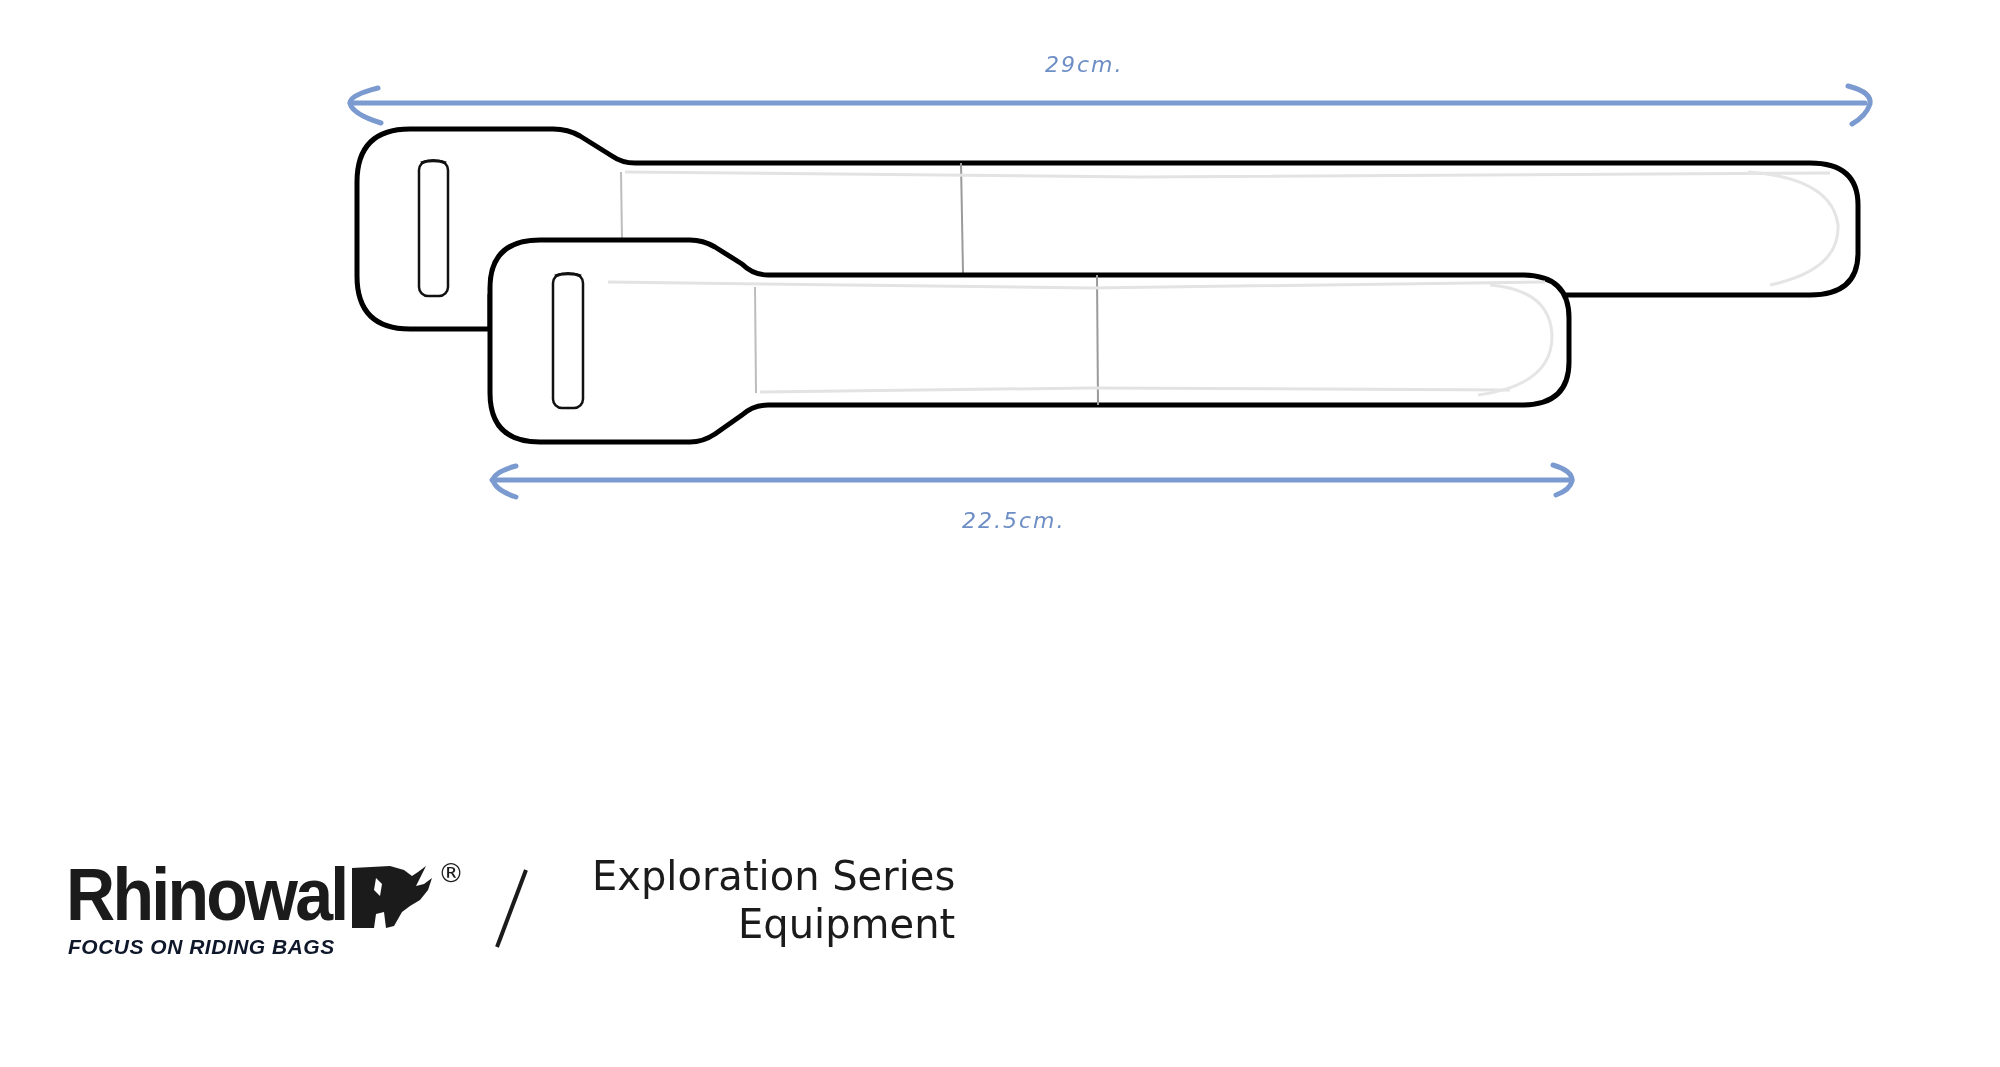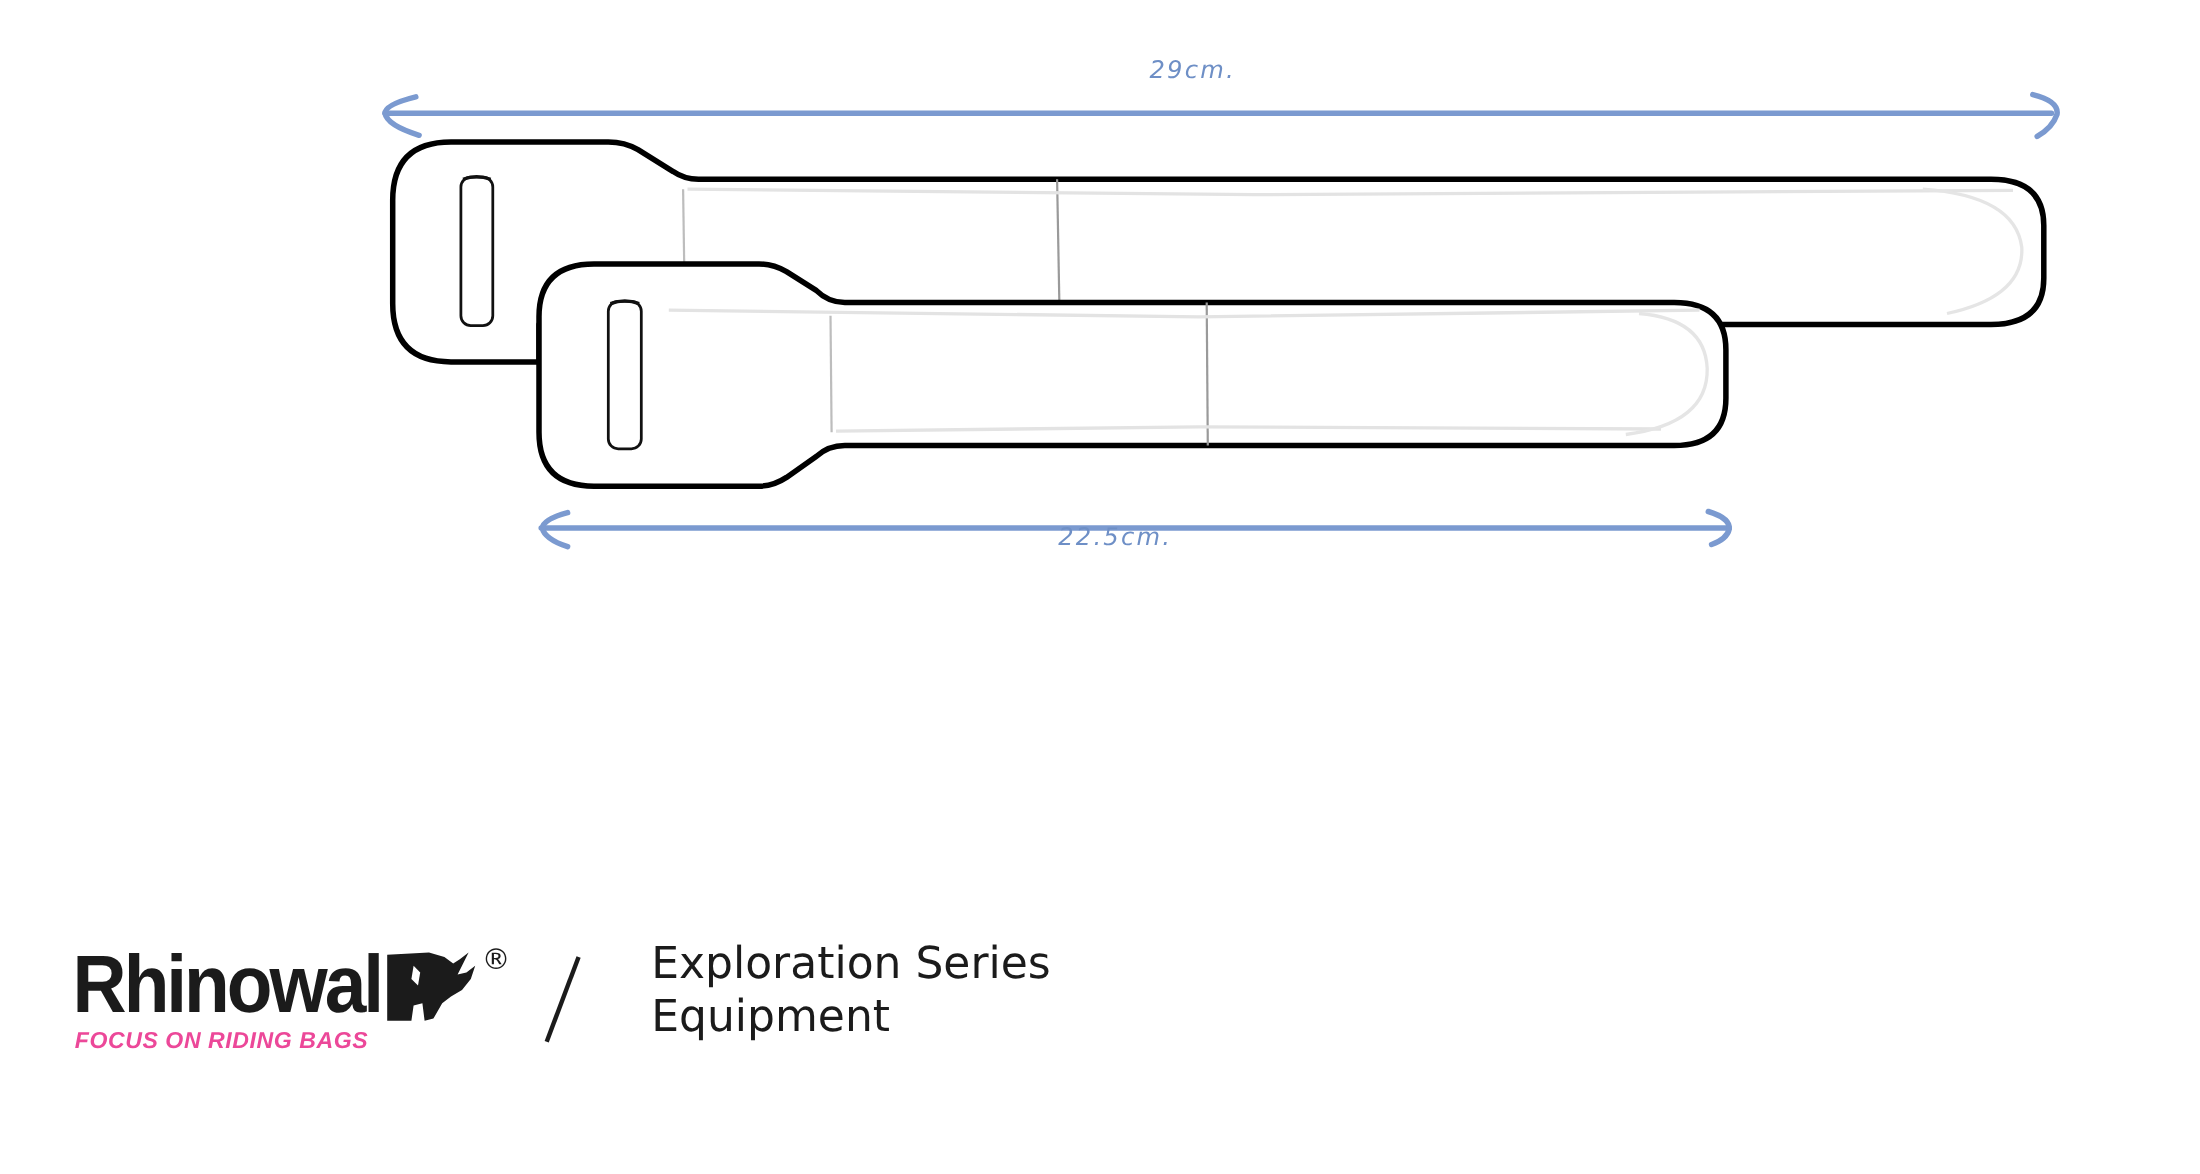--- a/index.html
+++ b/index.html
@@ -1,26 +1,26 @@
 <!DOCTYPE html>
 <html><head>
 <meta charset="utf-8">
 <style>
   html, body { margin: 0; padding: 0; background: #ffffff; }
   body { width: 2000px; height: 1067px; position: relative; overflow: hidden; font-family: "DejaVu Sans", sans-serif; }
   #diagram { position: absolute; left: 0; top: 0; width: 2000px; height: 1067px; }
   .dim-label { position: absolute; color: #6e8fc6; font-family: "DejaVu Sans", sans-serif; font-style: italic; font-size: 22px; letter-spacing: 2px; }
   #dim-top-label { left: 1045px; top: 52px; }
-  #dim-bottom-label { left: 962px; top: 476px; }
+  #dim-bottom-label { left: 962px; top: 508px; }
   .logo { position: absolute; left: 66px; top: 858px; }
   .logo-word { position: absolute; left: 0; top: 0; font-family: "Liberation Sans", sans-serif; font-weight: 900; font-size: 74px; line-height: 74px; color: #1b1b1b; letter-spacing: -3px; transform: scaleX(0.92); transform-origin: left top; }
   .logo-reg { position: absolute; left: 372px; top: 0; font-family: "DejaVu Sans", sans-serif; font-size: 26px; color: #1b1b1b; }
-  .logo-tag { position: absolute; left: 2px; top: 77px; font-family: "Liberation Sans", sans-serif; font-weight: 700; font-style: italic; font-size: 21px; letter-spacing: 0.5px; color: #ec4899; white-space: nowrap; }
+  .logo-tag { position: absolute; left: 2px; top: 77px; font-family: "Liberation Sans", sans-serif; font-weight: 700; font-style: italic; font-size: 21px; letter-spacing: 0.5px; color: #0f172a; white-space: nowrap; }
   .series { position: absolute; left: 592px; top: 852px; font-family: "DejaVu Sans", sans-serif; font-size: 40px; line-height: 48px; color: #1b1b1b; font-weight: 500; }
-  .series div { white-space: nowrap; }
+  .series div { white-space: nowrap; text-align: right; }
 </style>
 </head>
 <body>
 
 <svg id="diagram" viewBox="0 0 2000 1067" xmlns="http://www.w3.org/2000/svg">
 
   <g stroke="#7b9ad0" stroke-width="5" fill="none" stroke-linecap="round">
     <line x1="350" y1="103" x2="1865" y2="103"></line>
     <path d="M378 88 Q350 95 350 103 Q352 114 381 123"></path>
     <path d="M1848 86 Q1872 92 1870 104 Q1866 116 1852 124"></path>

